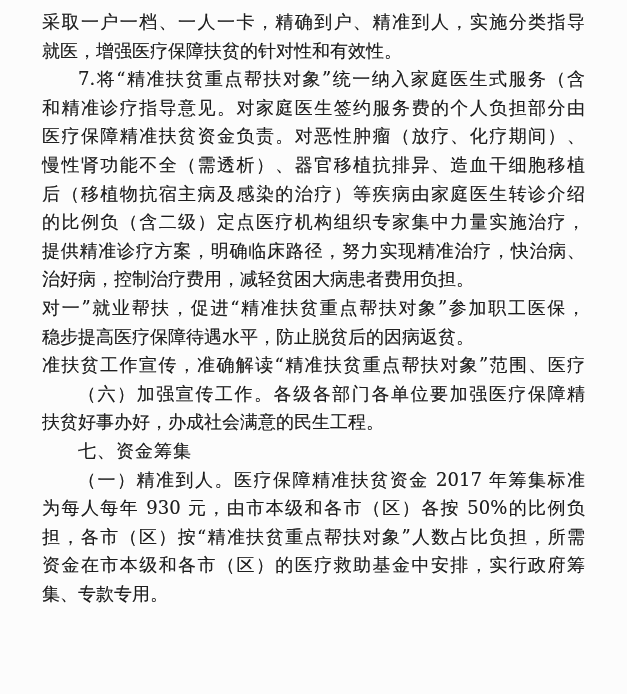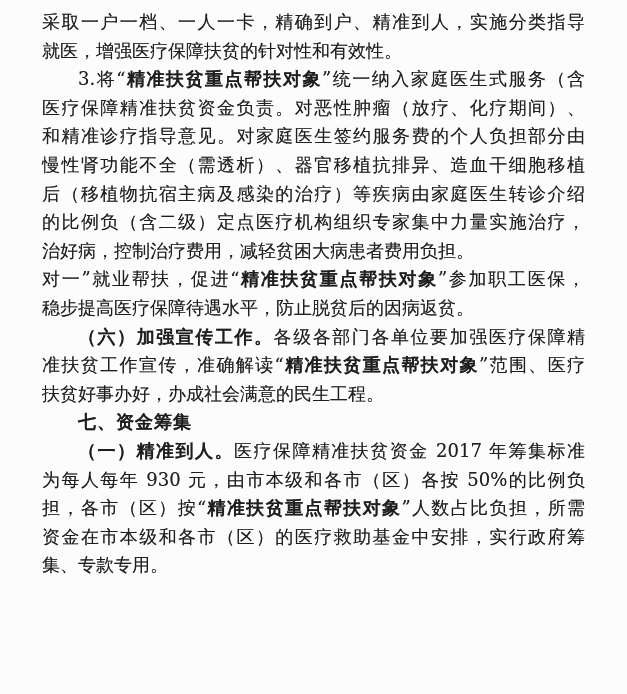--- a/index.html
+++ b/index.html
@@ -29,21 +29,21 @@
     overflow: visible;
   }
   .fill {
     text-align: justify;
     text-align-last: justify;
   }
   .indent {
     text-indent: 2em;
   }
   .run { font-weight: normal; }
-  .b { font-weight: bold; }
+  .b { font-weight: normal; }
   .heading {
     font-family: "DejaVu Sans", "Liberation Sans", sans-serif;
     font-weight: bold;
     letter-spacing: 1px;
   }
   .smudge {
     position: absolute;
     left: 0;
     top: 0;
     width: 30px;
@@ -53,31 +53,32 @@
   }
 </style>
 </head>
 <body>
 
 <div class="smudge"></div>
 
 <div class="page" style="background: rgb(252, 252, 252); color: rgb(30, 30, 30);">
     <div class="line fill"><span class="run">采取一户一档、一人一卡，精确到户、精准到人，实施分类指导</span></div>
     <div class="line"><span class="run">就医，增强医疗保障扶贫的针对性和有效性。</span></div>
-    <div class="line indent fill"><span class="run">3.将“</span><span class="run b">精准扶贫重点帮扶对象</span><span class="run">”统一纳入家庭医生式服务（含</span></div>
+    <div class="line indent fill"><span class="run">7.将“</span><span class="run b">精准扶贫重点帮扶对象</span><span class="run">”统一纳入家庭医生式服务（含</span></div>
+    <div class="line fill"><span class="run">和精准诊疗指导意见。对家庭医生签约服务费的个人负担部分由</span></div>
     <div class="line fill"><span class="run">医疗保障精准扶贫资金负责。对恶性肿瘤（放疗、化疗期间）、</span></div>
-    <div class="line fill"><span class="run">和精准诊疗指导意见。对家庭医生签约服务费的个人负担部分由</span></div>
     <div class="line fill"><span class="run">慢性肾功能不全（需透析）、器官移植抗排异、造血干细胞移植</span></div>
     <div class="line fill"><span class="run">后（移植物抗宿主病及感染的治疗）等疾病由家庭医生转诊介绍</span></div>
     <div class="line fill"><span class="run">的比例负（含二级）定点医疗机构组织专家集中力量实施治疗，</span></div>
+    <div class="line fill"><span class="run">提供精准诊疗方案，明确临床路径，努力实现精准治疗，快治病、</span></div>
     <div class="line"><span class="run">治好病，控制治疗费用，减轻贫困大病患者费用负担。</span></div>
     <div class="line fill"><span class="run">对一”就业帮扶，促进“</span><span class="run b">精准扶贫重点帮扶对象</span><span class="run">”参加职工医保，</span></div>
     <div class="line"><span class="run">稳步提高医疗保障待遇水平，防止脱贫后的因病返贫。</span></div>
+    <div class="line fill"><span class="run">准扶贫工作宣传，准确解读“</span><span class="run b">精准扶贫重点帮扶对象</span><span class="run">”范围、医疗</span></div>
     <div class="line indent fill"><span class="run b">（六）加强宣传工作。</span><span class="run">各级各部门各单位要加强医疗保障精</span></div>
-    <div class="line fill"><span class="run">准扶贫工作宣传，准确解读“</span><span class="run b">精准扶贫重点帮扶对象</span><span class="run">”范围、医疗</span></div>
     <div class="line"><span class="run">扶贫好事办好，办成社会满意的民生工程。</span></div>
     <div class="line indent heading"><span class="run b">七、资金筹集</span></div>
     <div class="line indent fill"><span class="run b">（一）精准到人。</span><span class="run">医疗保障精准扶贫资金 2017 年筹集标准</span></div>
     <div class="line fill"><span class="run">为每人每年 930 元，由市本级和各市（区）各按 50%的比例负</span></div>
     <div class="line fill"><span class="run">担，各市（区）按“</span><span class="run b">精准扶贫重点帮扶对象</span><span class="run">”人数占比负担，所需</span></div>
     <div class="line fill"><span class="run">资金在市本级和各市（区）的医疗救助基金中安排，实行政府筹</span></div>
     <div class="line"><span class="run">集、专款专用。</span></div>
   </div>
 
 </body></html>

